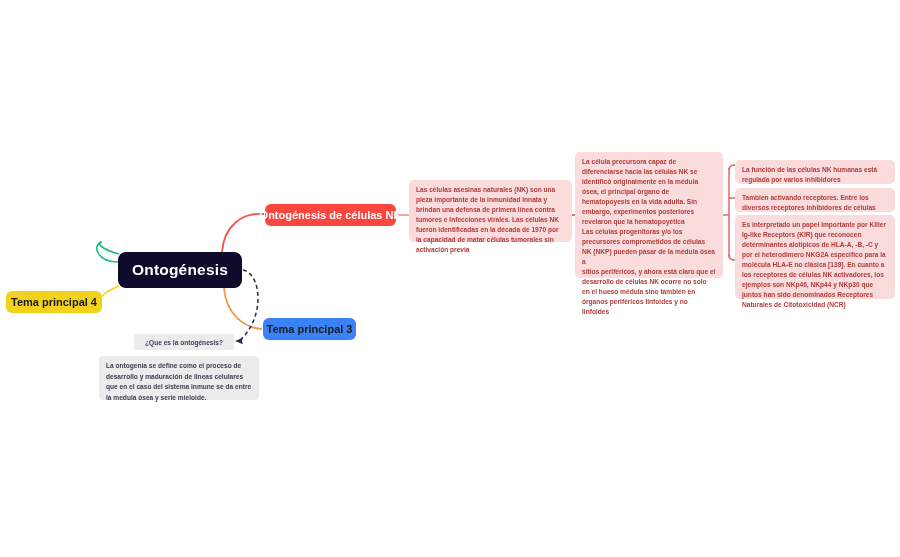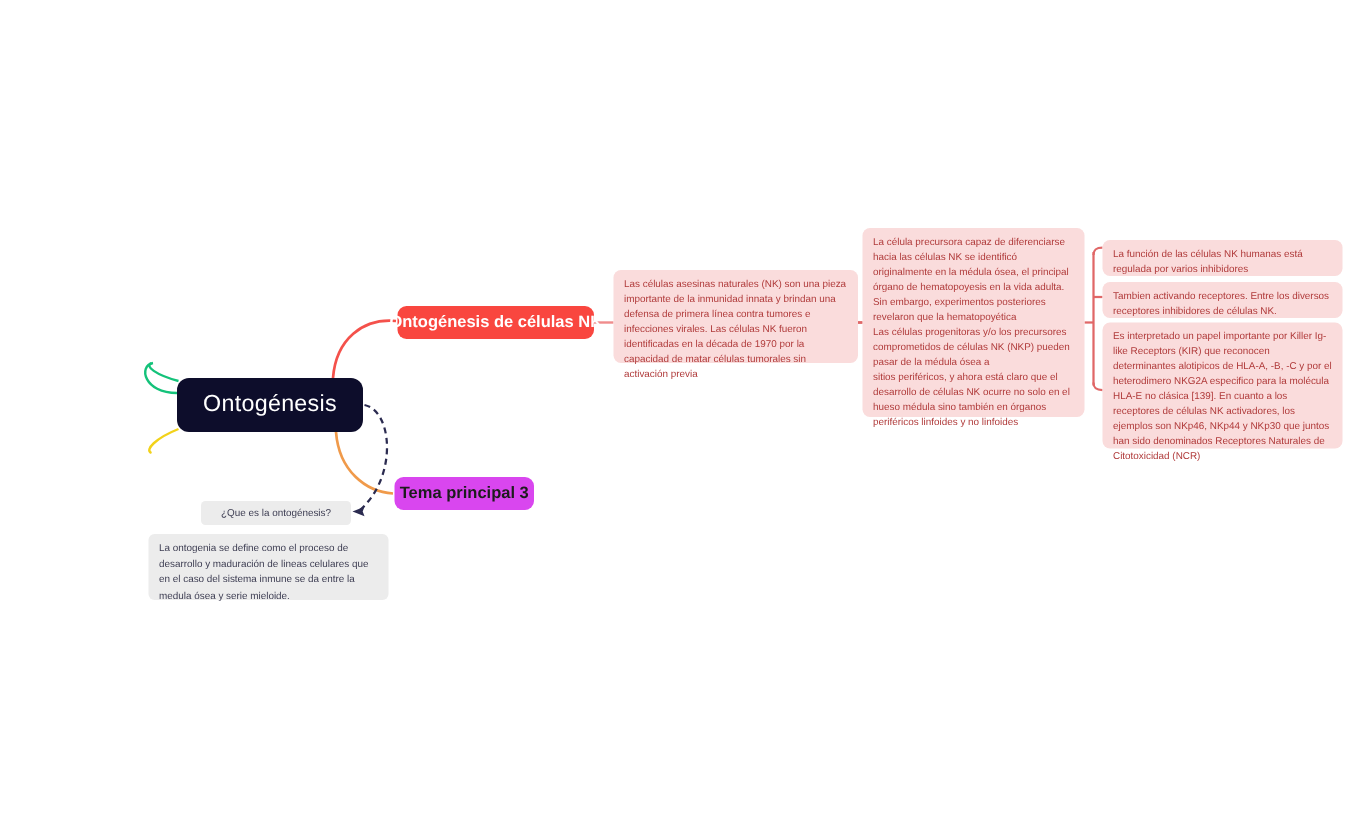--- a/index.html
+++ b/index.html
@@ -7,40 +7,40 @@
     width:900px;height:557px;
     background:#ffffff;
     font-family:"Liberation Sans", sans-serif;
     position:relative;
     overflow:hidden;
     -webkit-font-smoothing:antialiased;
   }
   #canvas{position:absolute;inset:0;width:900px;height:557px;}
   #edges{position:absolute;left:0;top:0;width:900px;height:557px;pointer-events:none;}
 
-  .node{position:absolute;box-sizing:border-box;}
+  .node{position:absolute;box-sizing:border-box;font-weight:bold;}
 
   
   .root{
     left:118px;top:252px;width:124px;height:36px;
     background:#0d0d2b;border-radius:8px;
     display:flex;align-items:center;justify-content:center;
     color:#ffffff;font-size:15.5px;letter-spacing:.2px;
   }
 
   
   .pill{
     border-radius:6px;
     display:flex;align-items:center;justify-content:center;
     font-size:11px;font-weight:bold;color:#1c1c1c;
     padding:0 10px;white-space:nowrap;
   }
   .pill-green{left:6px;top:231px;width:96px;height:22px;background:#14c27a;}
   .pill-yellow{left:6px;top:291px;width:96px;height:22px;background:#f2d21a;}
-  .pill-orange{left:263px;top:318px;width:93px;height:22px;background:#d946ef;}
+  .pill-orange{left:263px;top:318px;width:93px;height:22px;background:#3b82f6;}
   .pill-red{left:265px;top:204px;width:131px;height:22px;background:#f9463f;color:#ffffff;}
 
   
   .note{
     background:#fadcdc;border-radius:5px;
     color:#b03b3b;font-size:6.6px;line-height:1.52;
     padding:5px 7px;box-sizing:border-box;
     white-space:pre-line;
   }
   .note-a{left:409px;top:180px;width:163px;height:62px;}
@@ -92,20 +92,23 @@
     <path d="M729,170 C729,166 731,165 735,165" stroke="#e06767" stroke-width="1.5" fill="none"></path>
     <path d="M729,198 L735,198" stroke="#e06767" stroke-width="1.5" fill="none"></path>
     <path d="M729,255 C729,259 731,260 735,260" stroke="#e06767" stroke-width="1.5" fill="none"></path>
   </svg>
 
   <div class="node root">
     <span>Ontogénesis</span>
   </div>
 
 
+  <div class="node pill pill-yellow">
+    <span>Tema principal 4</span>
+  </div>
 
   <div class="node pill pill-orange">
     <span>Tema principal 3</span>
   </div>
 
   <div class="node pill pill-red">
     <span>Ontogénesis de células NK</span>
   </div>
 
   <div class="node note note-a">Las células asesinas naturales (NK) son una pieza importante de la inmunidad innata y brindan una defensa de primera línea contra tumores e infecciones virales. Las células NK fueron identificadas en la década de 1970 por la capacidad de matar células tumorales sin activación previa</div>

